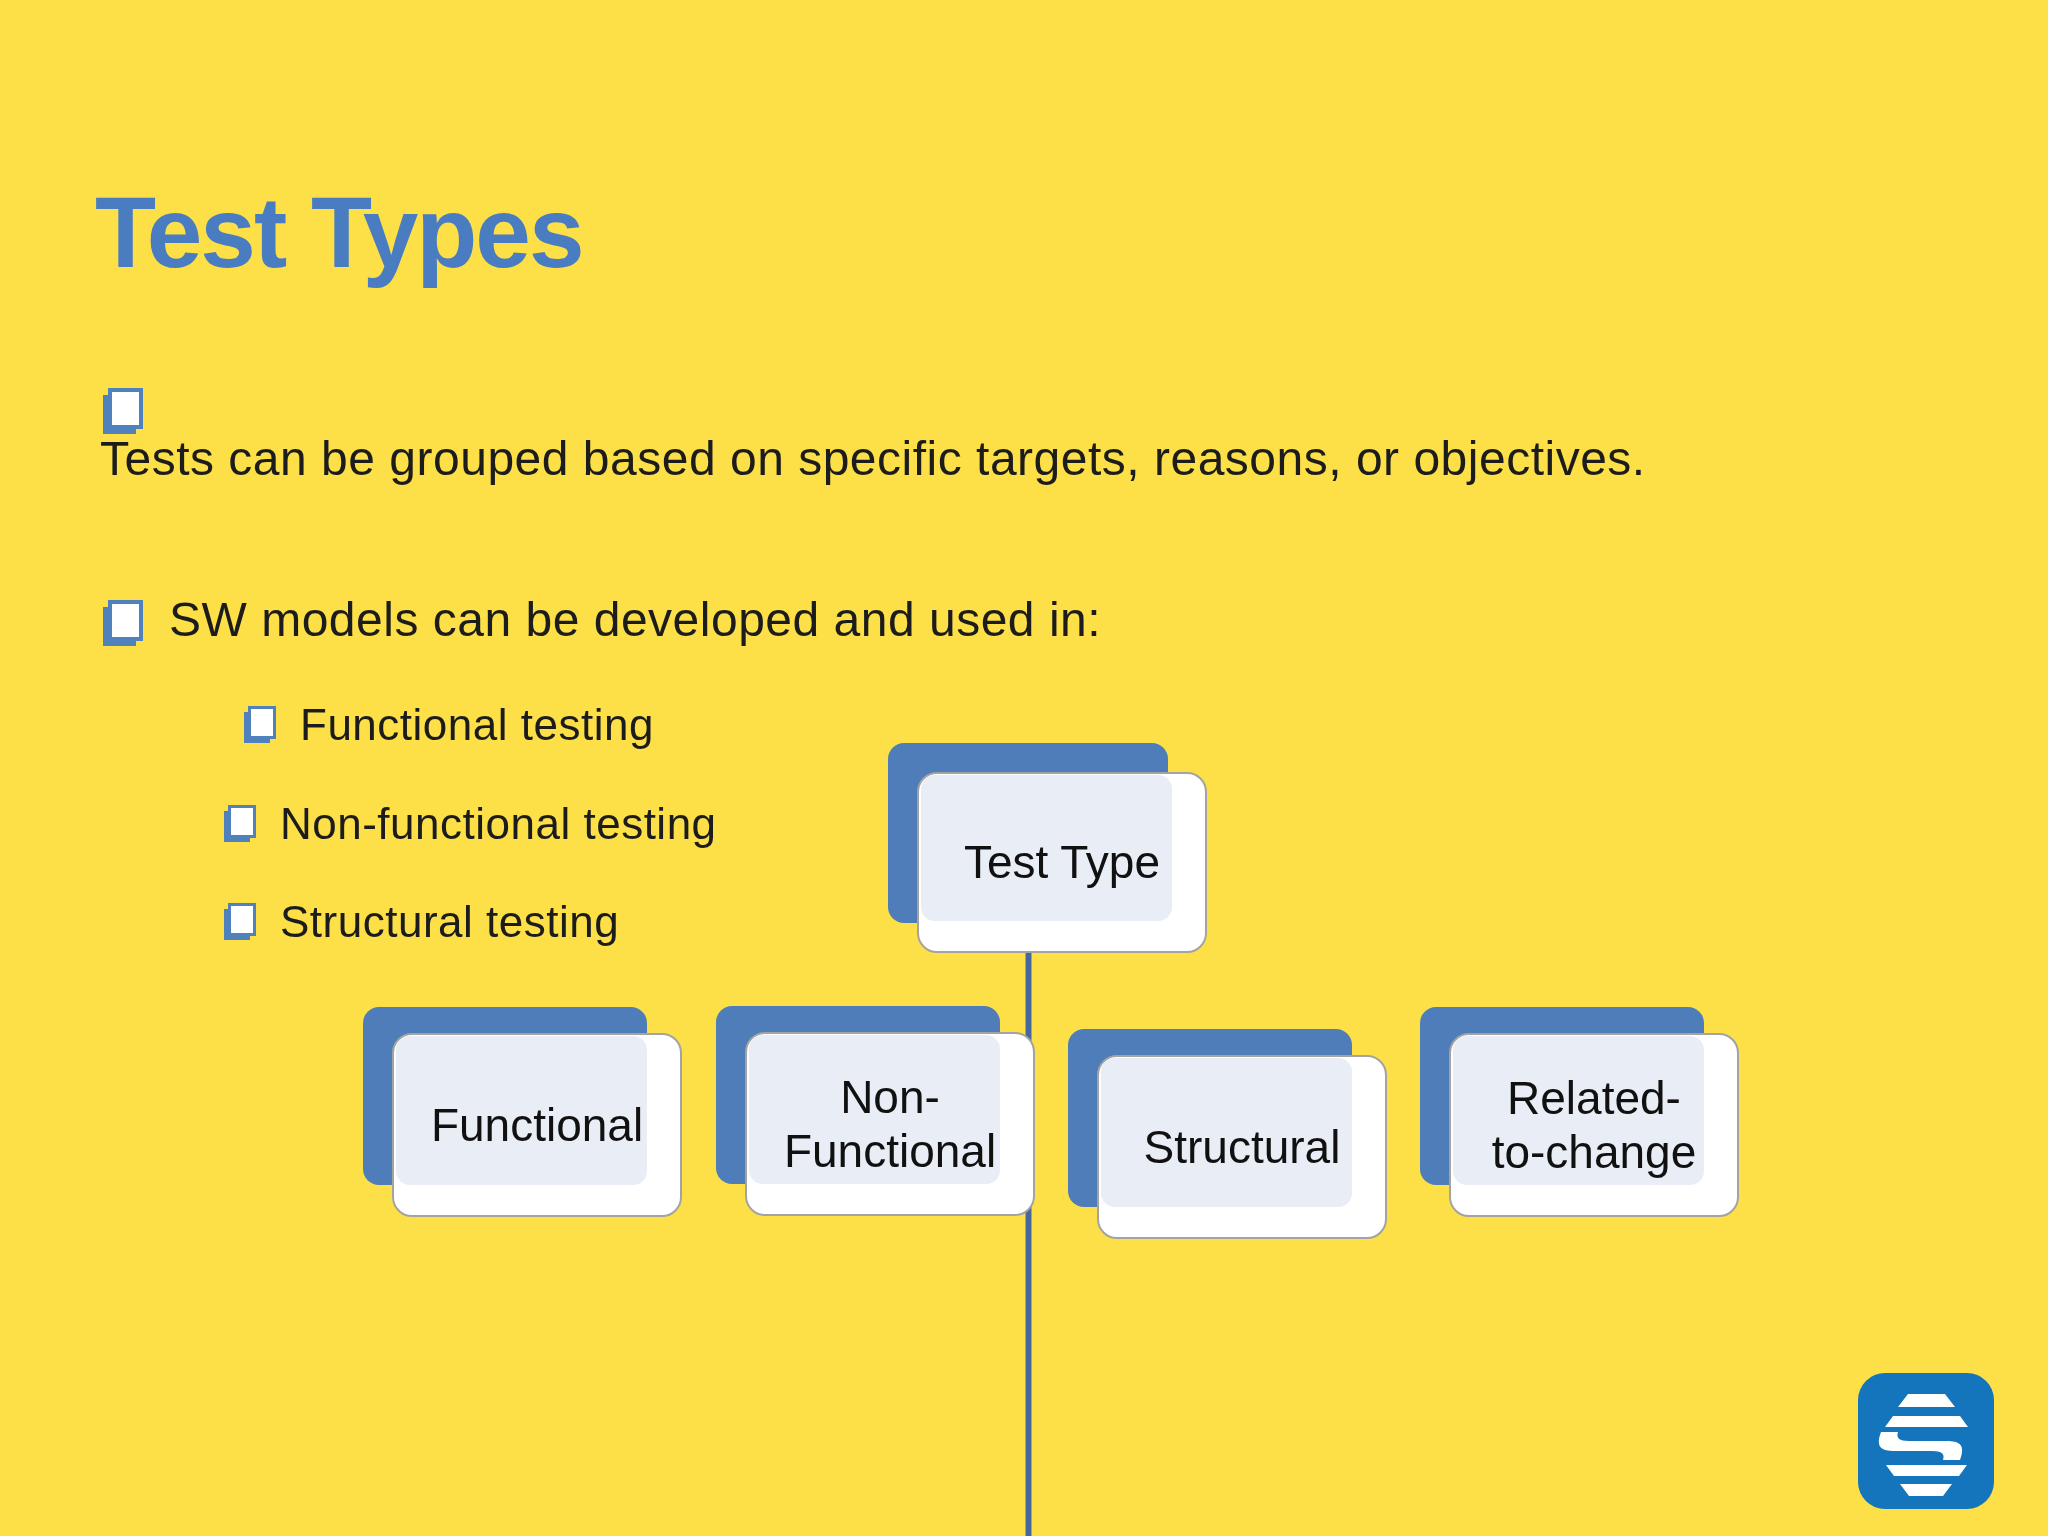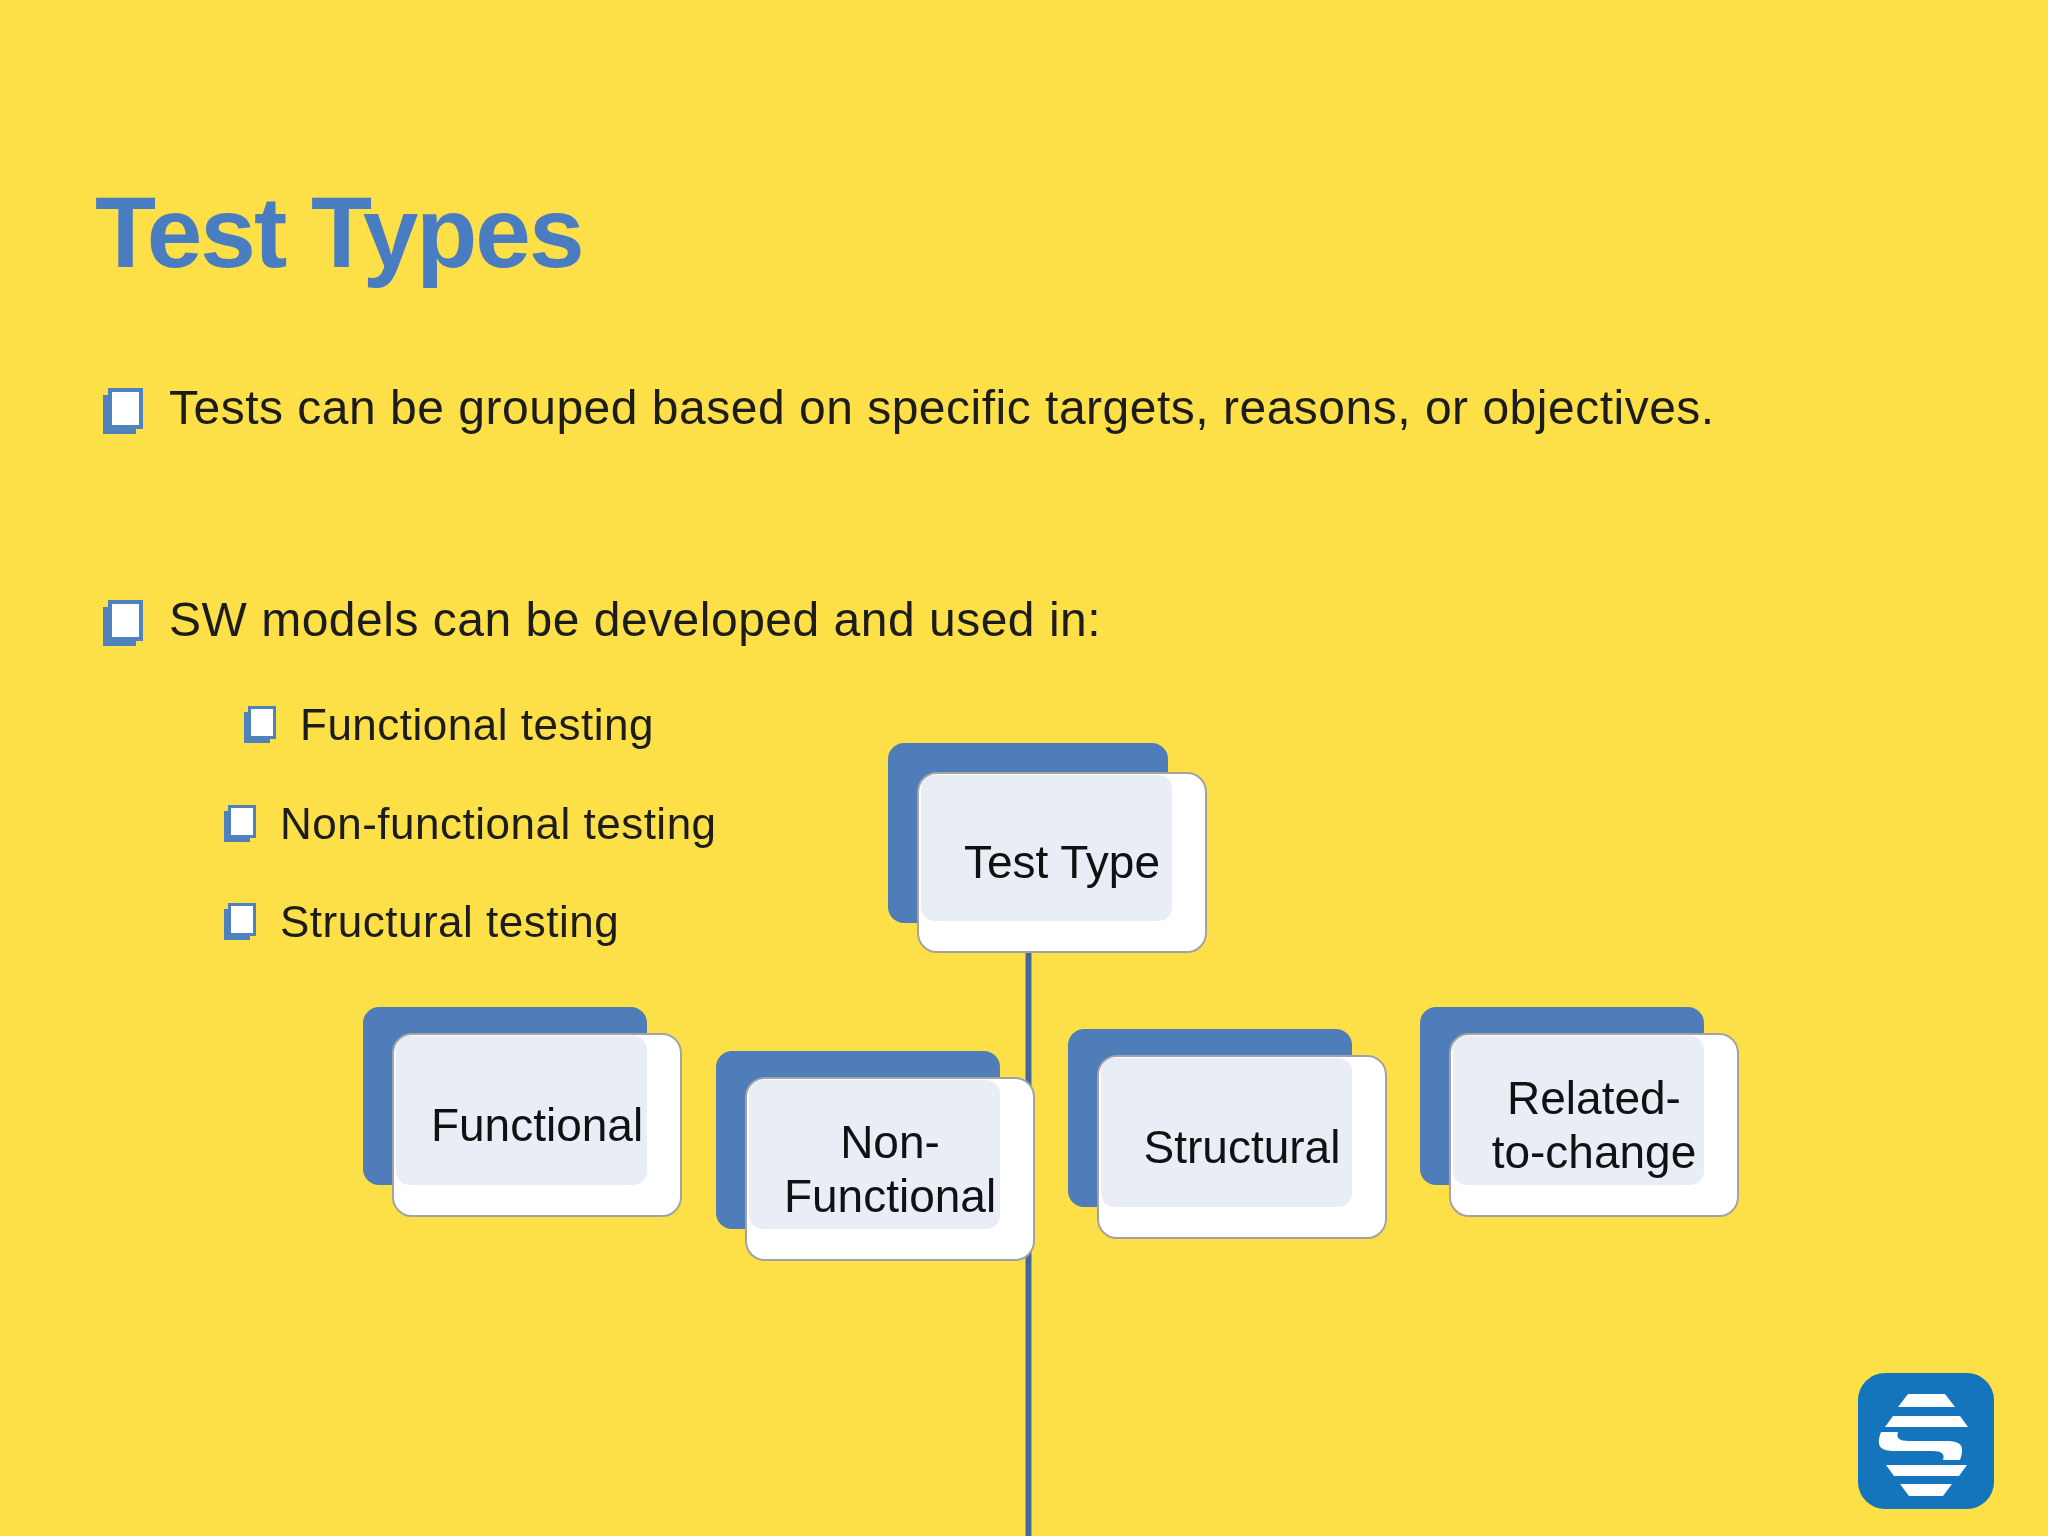--- a/index.html
+++ b/index.html
@@ -12,21 +12,21 @@
     color:#1c1c1c;
   }
   
   .title{
     position:absolute;left:95px;top:175px;
     font-size:100px;font-weight:bold;color:#4A7CC2;
     letter-spacing:-2px;
   }
   
   .bullet-row{position:absolute;display:flex;align-items:flex-start;}
-  .b1{left:100px;top:378px;width:1900px;}
+  .b1{left:100px;top:378px;width:1900px;flex-direction:column;}
   .b2{left:100px;top:590px;width:1900px;}
   .sq{
     flex:0 0 auto;display:inline-block;
     width:27px;height:33px;background:#ffffff;
     border:4px solid #4F81BD;
     box-shadow:-6px 6px 0 -1px #4F81BD;
     margin:10px 26px 0 8px;
   }
   .btxt{font-size:48px;line-height:1.25;letter-spacing:0.5px;}
   .sub-row{position:absolute;display:flex;align-items:flex-start;left:224px;}
@@ -65,21 +65,21 @@
     position:relative;z-index:1;
     font-size:46px;line-height:1.18;color:#111111;
     text-align:center;white-space:pre-line;
   }
   .node-root{left:888px;top:743px;}
   .node-root .back{width:280px;height:180px;}
   .node-root .front{left:29px;top:29px;width:290px;height:181px;}
   .node-c .back{width:284px;height:178px;}
   .node-c .front{left:29px;top:26px;width:290px;height:184px;}
   .nc1{left:363px;top:1007px;}
-  .nc2{left:716px;top:1051px;}
+  .nc2{left:716px;top:1006px;}
   .nc3{left:1068px;top:989px;margin-top:40px;}
   .nc4{left:1420px;top:1007px;}
   
   .logo{position:absolute;left:1855px;top:1370px;width:142px;height:142px;}
 </style>
 </head>
 <body>
 
 <div class="slide">
 

